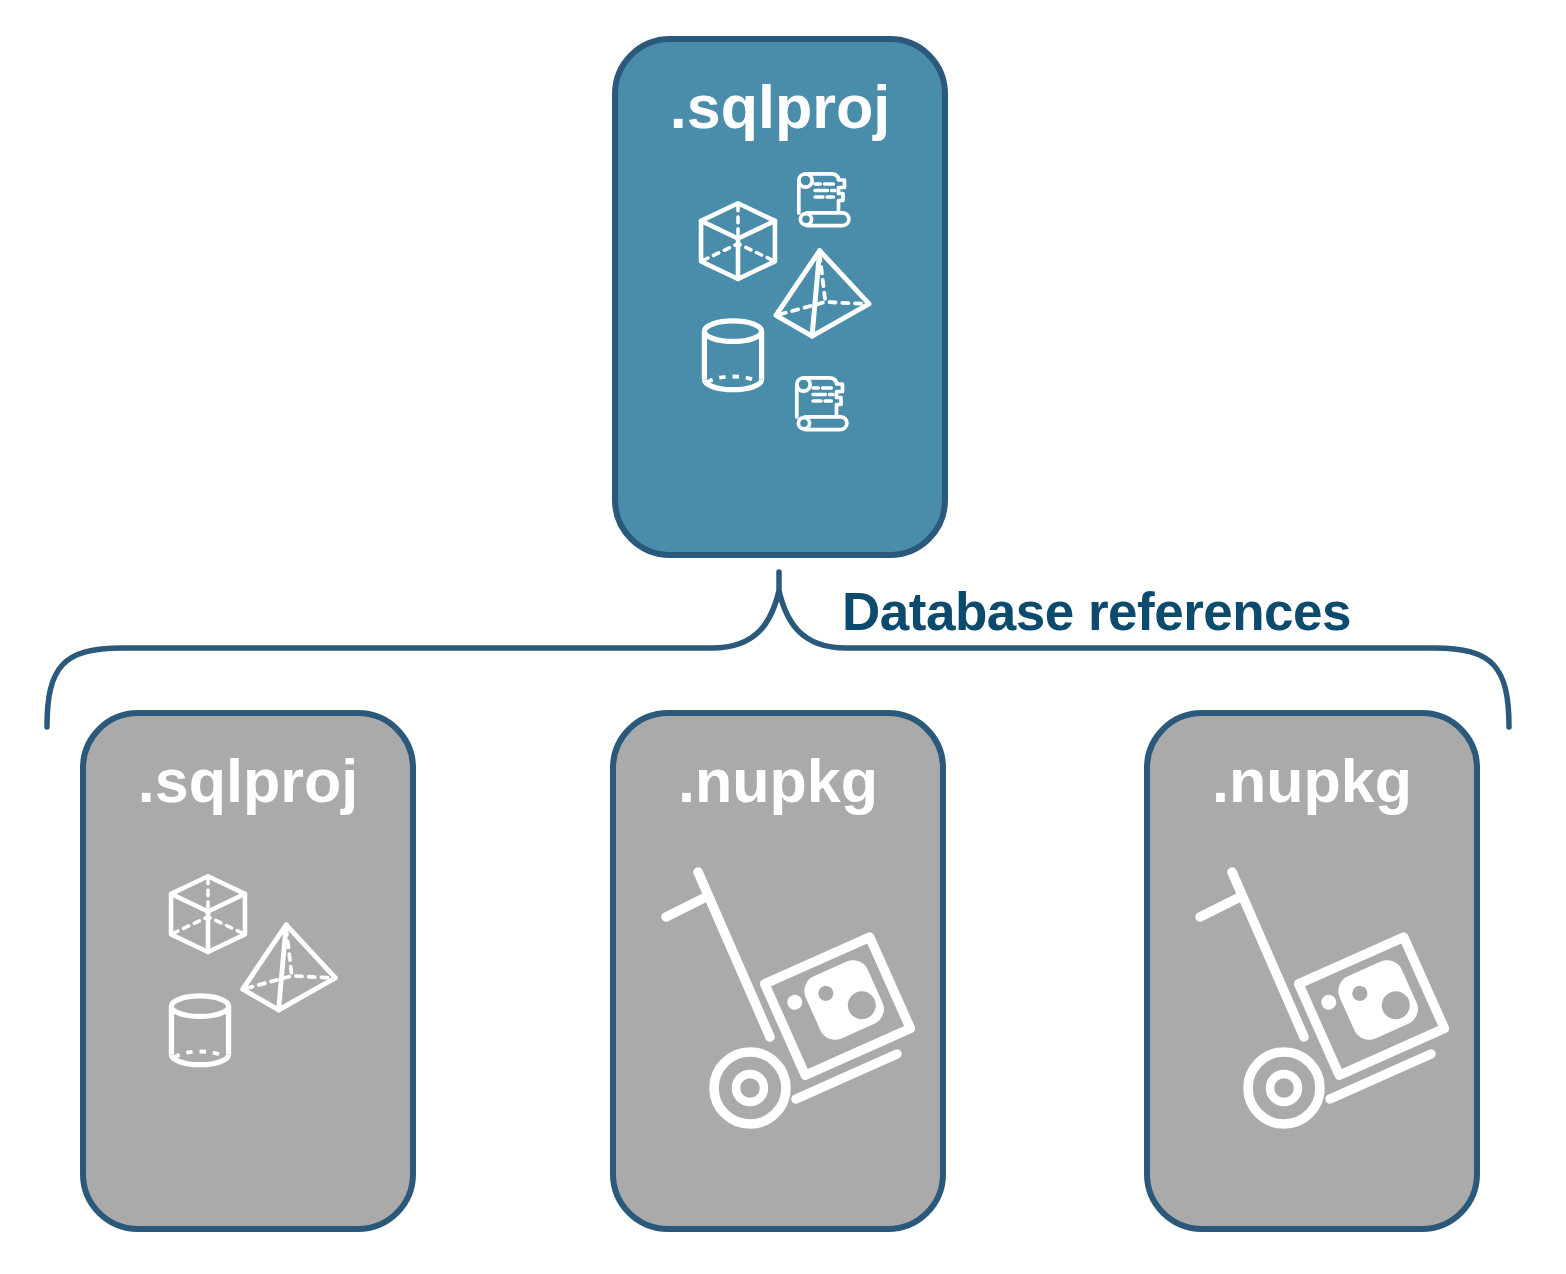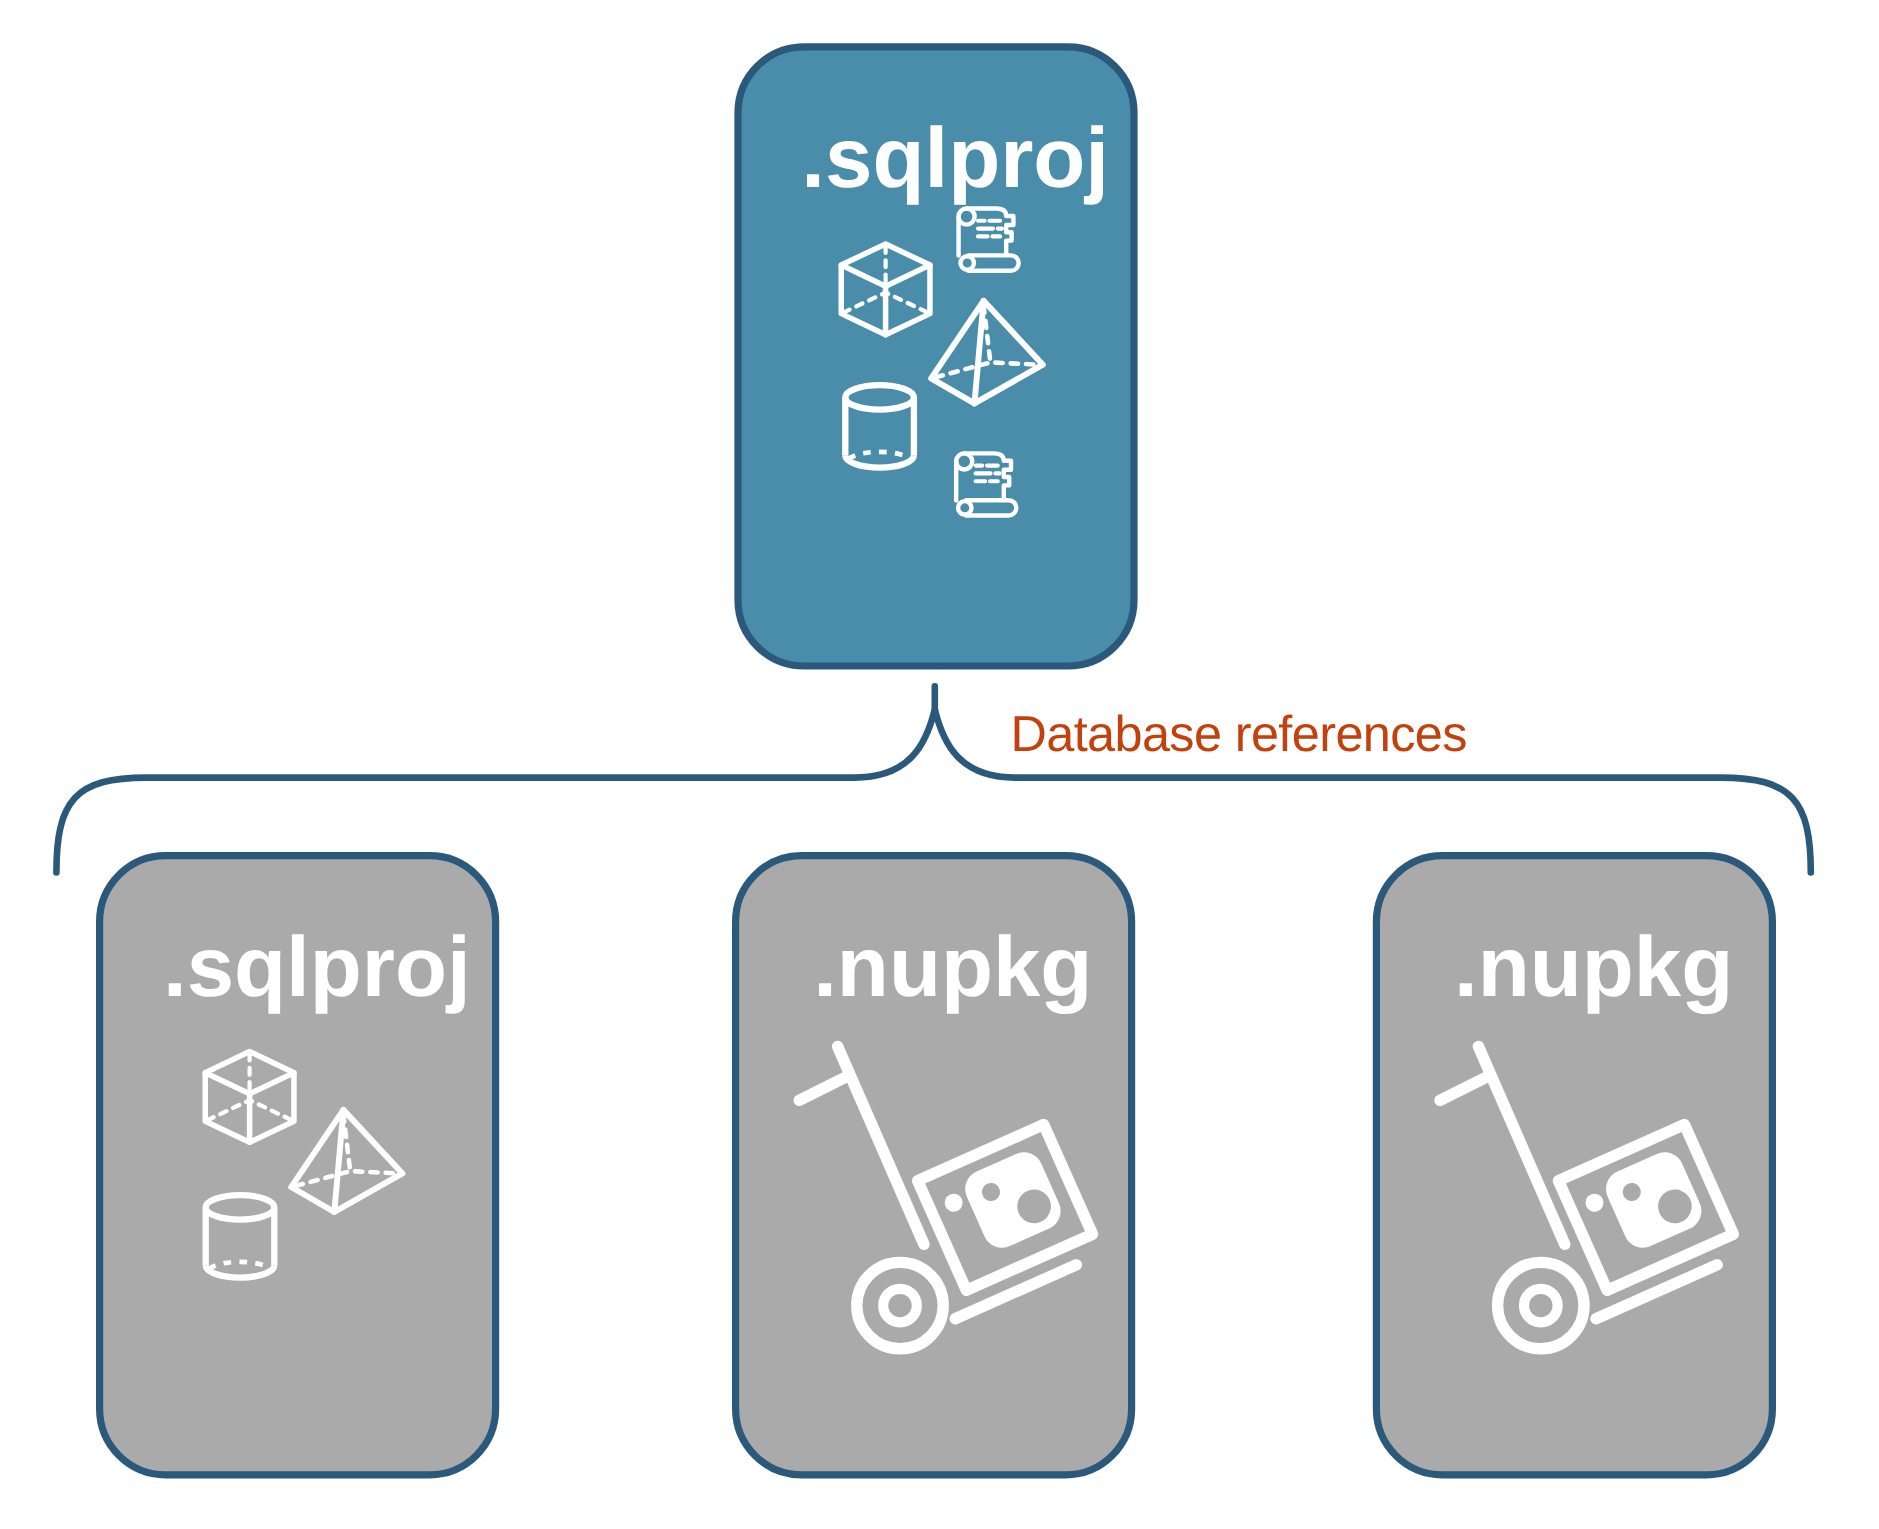--- a/index.html
+++ b/index.html
@@ -5,26 +5,26 @@
   html,body{margin:0;padding:0;background:#ffffff;}
   body{width:1566px;height:1274px;position:relative;font-family:"Liberation Sans",sans-serif;overflow:hidden;}
   .canvas{position:absolute;left:0;top:0;width:1566px;height:1274px;}
   .card{position:absolute;width:336px;height:522px;box-sizing:border-box;
         border:6px solid #2A597C;border-radius:58px;}
   .card-blue{background:#4A8DAA;left:612px;top:36px;}
   .card-gray{background:#AAAAAA;top:710px;}
   .card-gray.pos-left{left:80px;}
   .card-gray.pos-mid{left:610px;}
   .card-gray.pos-right{left:1144px;}
-  .card-title{position:absolute;left:16px;top:30px;width:100%;text-align:center;
-              font-size:71px;font-weight:bold;color:#ffffff;letter-spacing:0;margin-top:20px;}
+  .card-title{position:absolute;left:0;top:30px;width:100%;text-align:center;
+              font-size:61px;font-weight:bold;color:#ffffff;letter-spacing:0;}
   .icon-layer{position:absolute;left:-6px;top:-6px;width:336px;height:522px;overflow:visible;}
   .brace-svg{position:absolute;left:0;top:550px;width:1566px;height:200px;}
-  .connector-label{position:absolute;left:842px;top:584px;font-size:42px;font-weight:normal;
-                   color:#c2410c;letter-spacing:-0.5px;white-space:nowrap;line-height:56px;}
+  .connector-label{position:absolute;left:842px;top:584px;font-size:53px;font-weight:bold;
+                   color:#0c4a6e;letter-spacing:-0.5px;white-space:nowrap;line-height:56px;}
   .defs-holder{position:absolute;width:0;height:0;overflow:hidden;}
 </style>
 </head>
 <body>
 
 <svg class="defs-holder" aria-hidden="true">
   <defs>
     <symbol id="sym-cube" viewBox="0 0 100 100">
       <g fill="none" stroke="#ffffff" stroke-width="5.2" stroke-linecap="round" stroke-linejoin="round">
         <path d="M8 26 L50 6 L92 26 L92 72 L50 92 L8 72 Z"></path>

